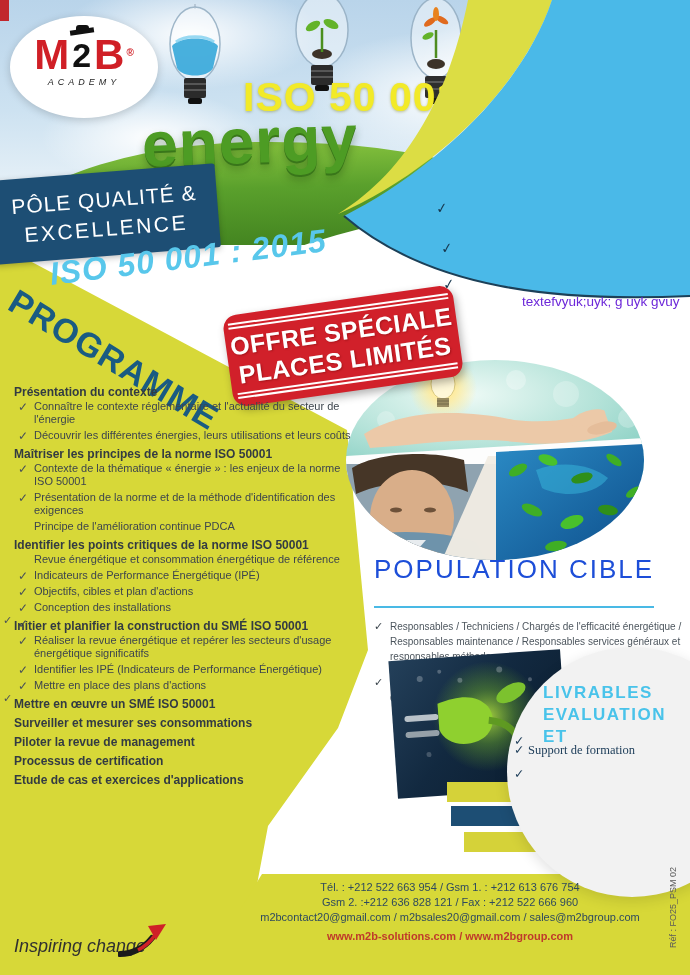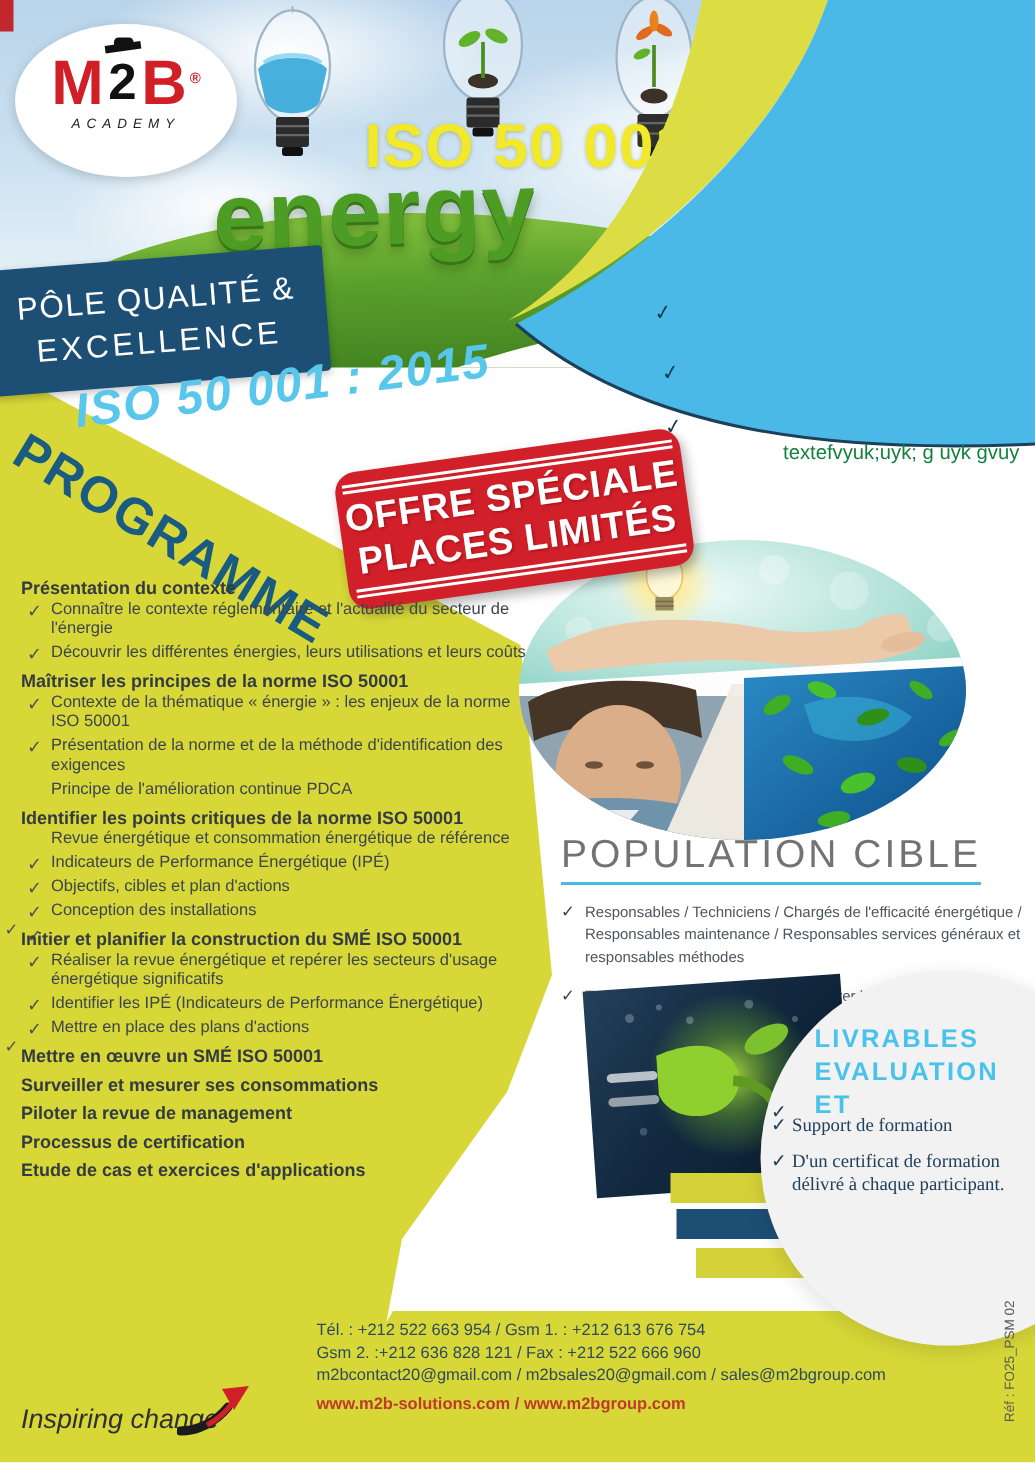--- a/index.html
+++ b/index.html
@@ -51,21 +51,21 @@
              transform:rotate(31deg);transform-origin:left top;letter-spacing:1px;}
   .badge{position:absolute;left:227px;top:300px;width:232px;height:92px;background:#d1202a;
          border-radius:14px;transform:rotate(-8deg);box-shadow:2px 4px 8px rgba(0,0,0,.3);
          display:flex;flex-direction:column;align-items:center;justify-content:center;
          color:#fff;font-weight:800;}
   .badge::before{content:"";position:absolute;left:5px;right:5px;top:8px;height:2px;background:#fff;
                  box-shadow:0 4px 0 #fff;}
   .badge::after{content:"";position:absolute;left:5px;right:5px;bottom:8px;height:2px;background:#fff;
                 box-shadow:0 -4px 0 #fff;}
   .badge .bl{font-size:25px;line-height:29px;letter-spacing:.5px;text-shadow:1px 1px 2px rgba(100,0,0,.4);}
-  .placeholder{position:absolute;left:522px;top:294px;font-size:13.5px;color:#15803d;}
+  .placeholder{position:absolute;left:522px;top:294px;font-size:13.5px;color:#6d28d9;}
 
   
   .logo{position:absolute;left:10px;top:16px;width:148px;height:102px;background:#fff;
         border-radius:50%;box-shadow:0 2px 8px rgba(0,0,0,.18);text-align:center;}
   .logo-row{margin-top:20px;display:flex;justify-content:center;align-items:flex-end;gap:2px;
             font-weight:800;color:#d01f26;line-height:38px;}
   .logo-m,.logo-b{font-size:42px;}
   .logo-2{font-size:34px;color:#111;position:relative;margin:0 1px;}
   .logo-2::before{content:"";position:absolute;top:-7px;left:-2px;width:24px;height:5px;background:#111;
                   transform:rotate(-8deg);}
@@ -84,42 +84,42 @@
   .pi .check{position:absolute;left:10px;top:1px;font-size:12px;color:#4a5258;}
   .ph .check{position:absolute;left:-5px;top:-6px;font-size:11px;color:#4a5258;font-weight:normal;}
 
   
   .collage{position:absolute;left:346px;top:360px;width:298px;height:200px;}
   .plug{position:absolute;left:393px;top:655px;width:172px;height:138px;transform:rotate(-4deg);
         background:linear-gradient(130deg,#24405a 0%,#122940 45%,#0a1b2c 100%);overflow:hidden;}
 
   
   .pop{position:absolute;left:374px;top:554px;width:314px;}
-  .pop-title{display:inline-block;font-size:26px;letter-spacing:2px;color:#737373;font-weight:500;
-             border-bottom:2px solid #49b9e5;padding-bottom:3px;}
+  .pop-title{display:inline-block;font-size:26px;letter-spacing:2px;color:#1d4ed8;font-weight:500;
+             border-bottom:2px solid #49b9e5;padding-bottom:21px;}
   .pop-item{position:relative;padding-left:16px;font-size:10px;line-height:15px;color:#4d565e;
             margin-top:11px;}
   .pop-item .check{position:absolute;left:0;top:0;font-size:11px;color:#39434b;}
 
   
   .bar{position:absolute;height:20px;}
   .b1{left:447px;top:782px;width:150px;background:#d5d239;}
   .b2{left:451px;top:806px;width:160px;background:#1d4e74;}
   .b3{left:464px;top:832px;width:150px;background:#d5d239;}
   .circleE{position:absolute;left:507px;top:647px;width:250px;height:250px;border-radius:50%;
            background:#f2f2f2;box-shadow:0 4px 14px rgba(0,0,0,.12);}
   .evalT{position:absolute;left:543px;top:682px;font-size:17px;letter-spacing:1.5px;color:#49c3ea;
          line-height:22px;font-weight:600;}
   .evalList{position:absolute;left:514px;top:734px;width:176px;
             font-family:"Liberation Serif",serif;font-size:12.5px;color:#21405c;line-height:15px;}
   .eval-item{position:relative;padding-left:14px;margin-bottom:9px;}
   .eval-item .check{position:absolute;left:0;top:0;}
 
   
-  .contact{position:absolute;left:211px;top:880px;width:450px;color:#2f4a5e;
+  .contact{position:absolute;left:225px;top:880px;width:450px;text-align:center;color:#2f4a5e;
            font-size:11px;line-height:15px;}
   .webs{margin-top:4px;color:#bf3a2b;font-weight:bold;font-size:11px;line-height:14px;}
   .inspiring{position:absolute;left:14px;top:936px;font-size:18px;font-style:italic;color:#303030;
              font-weight:500;}
   .arrowlogo{position:absolute;left:118px;top:922px;width:48px;height:36px;}
   .ref{position:absolute;left:668px;top:948px;transform:rotate(-90deg);transform-origin:left top;
        font-size:9px;color:#5a5a5a;white-space:nowrap;}
 </style>
 </head>
 <body>
@@ -307,21 +307,21 @@
     <div>EVALUATION ET</div>
   </div>
   <div class="evalList">
       <div class="eval-item">
     <span class="check">✓</span>
   </div>
       <div class="eval-item">
     <span class="check">✓</span><span>Support de formation</span>
   </div>
       <div class="eval-item">
-    <span class="check">✓</span><span>D'un certificat de formation délivré à chaque participant.</span>
+    <span class="check">✓</span>
   </div>
     </div>
 
   <div class="program">
       <div class="ph">
     <span class="check"></span><span>Présentation du contexte</span>
   </div>
       <div class="pi">
     <span class="check">✓</span><span>Connaître le contexte réglementaire et l'actualité du secteur de l'énergie</span>
   </div>

